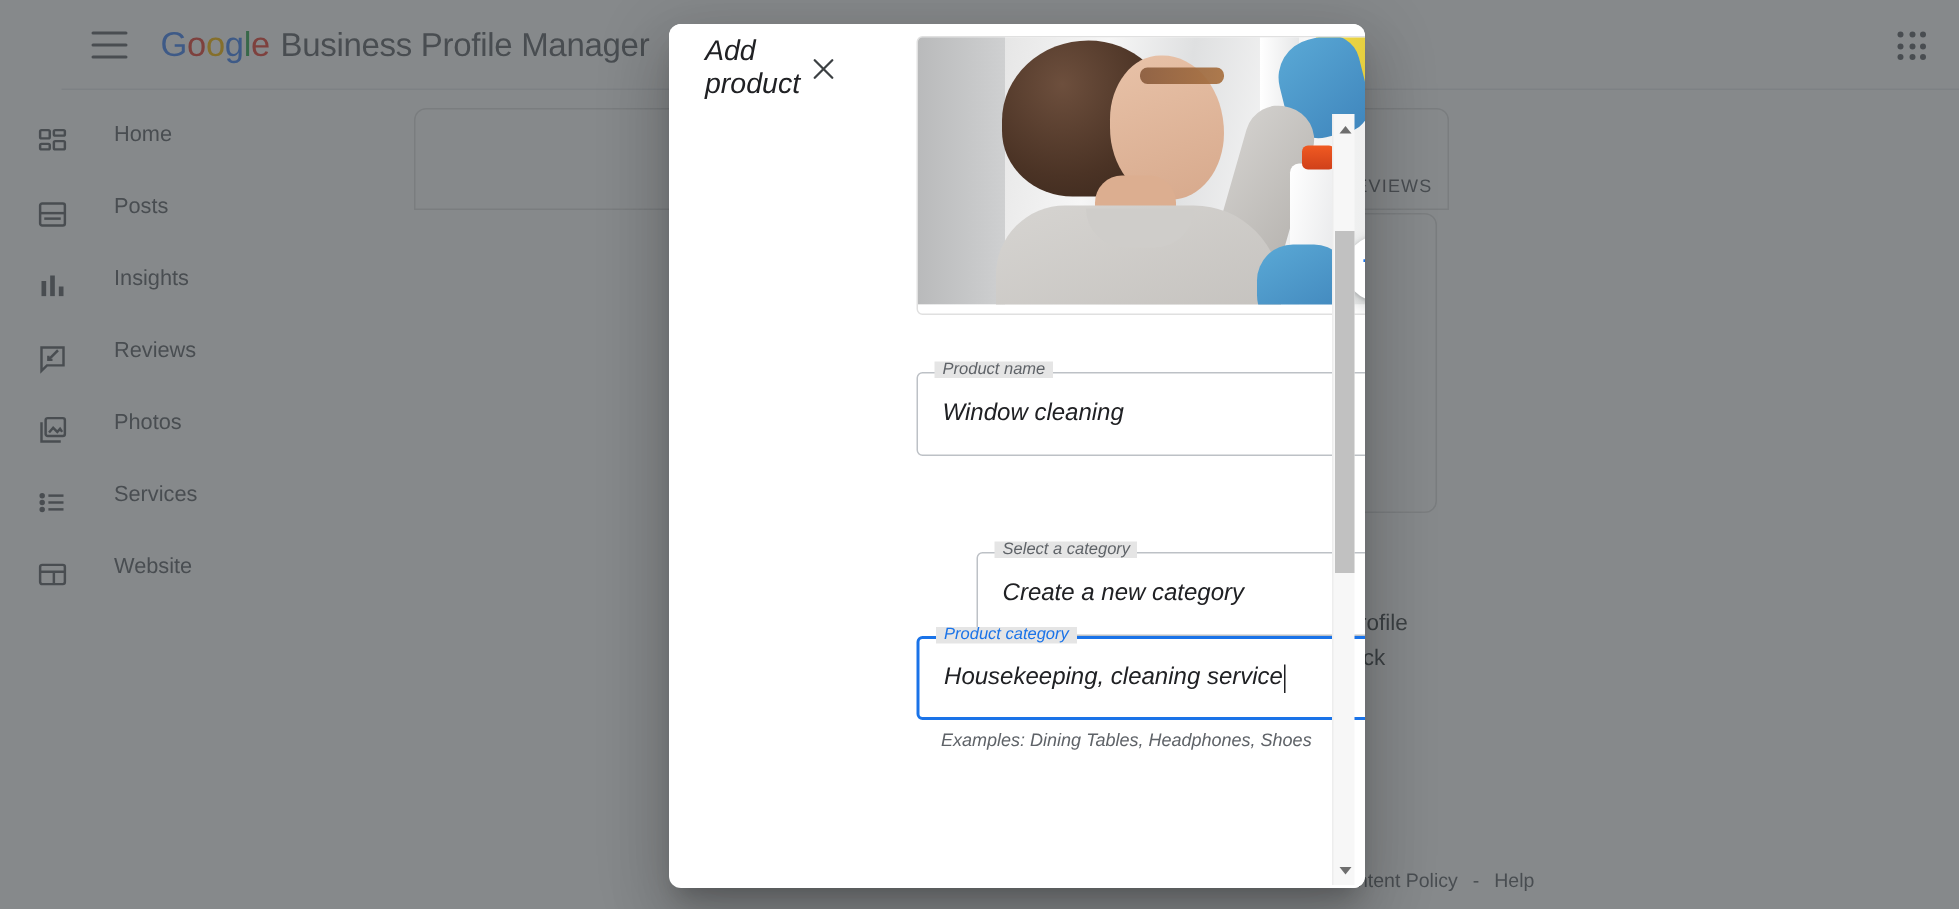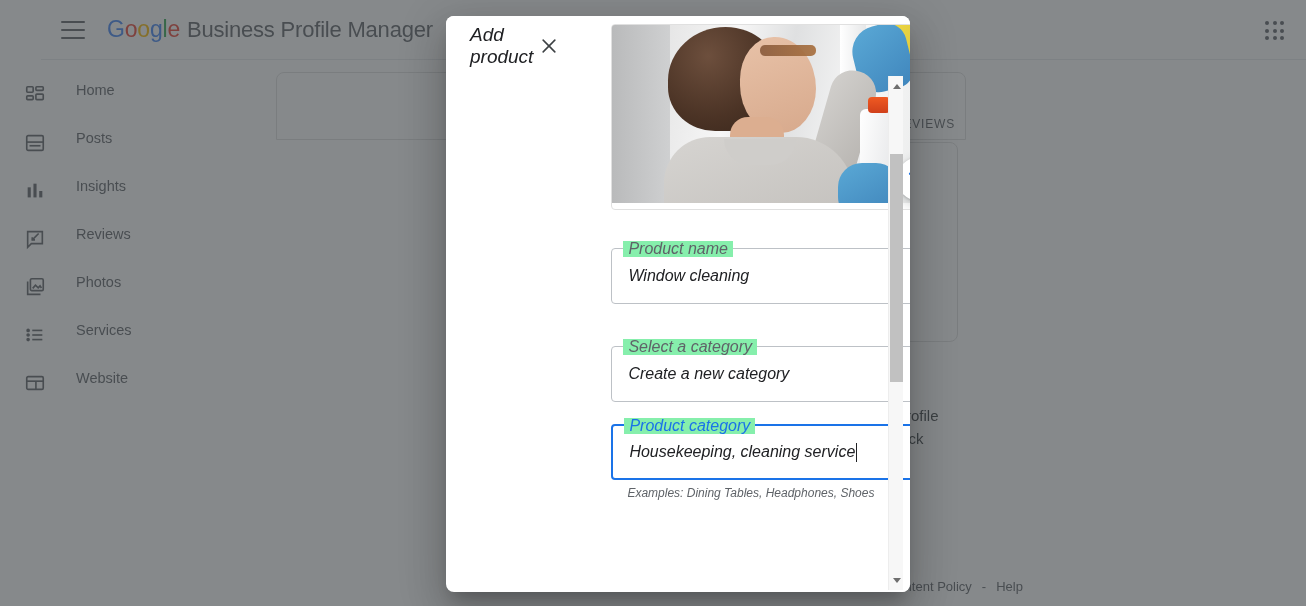--- a/index.html
+++ b/index.html
@@ -130,22 +130,22 @@
   .fab svg { width: 23px; height: 23px; fill: #1a73e8; }
 
   
   .field { position: absolute; left: 0; width: 399px; }
   .tf {
     position: relative; height: 56px; border: 1px solid #bdc1c6; border-radius: 4px;
     display: flex; align-items: center; padding: 0 16px; background: #fff;
   }
   .tf.focused { border: 2px solid #1a73e8; }
   .tf .legend {
-    position: absolute; top: -8px; left: 11px; padding: 0 5px; background: #86efac;
-    font-size: 16px; color: #5f6368; line-height: 1;
+    position: absolute; top: -8px; left: 11px; padding: 0 5px; background: #e5e5e5;
+    font-size: 11px; color: #5f6368; line-height: 1;
   }
   .tf.focused .legend { color: #1a73e8; }
   .tf .value { font-size: 16px; color: #202124; }
   .caret { display: inline-block; width: 1px; height: 19px; background: #202124; margin-left: 1px; vertical-align: -4px; animation: blink 1.05s step-end infinite; }
   @keyframes blink { 50% { opacity: 0; } }
   .helper-row { display: flex; justify-content: space-between; padding: 6px 16px 0 16px; font-size: 12px; color: #5f6368; }
   .helper-row .right-only { margin-left: auto; }
   .chev { margin-left: auto; width: 0; height: 0; border-left: 6px solid transparent; border-right: 6px solid transparent; border-top: 7px solid #5f6368; }
 
   
@@ -349,21 +349,21 @@
         <div class="field" style="top: 232px;">
           <div class="tf">
             <span class="legend">Product name</span>
             <span class="value">Window cleaning</span>
           </div>
           <div class="helper-row">
             <span class="right-only">15 / 58</span>
           </div>
         </div>
 
-        <div class="field" style="top: 330px;">
+        <div class="field" style="top: 352px; margin-left: 40px;">
           <div class="tf">
             <span class="legend">Select a category</span>
             <span class="value">Create a new category</span>
             <span class="chev"></span>
           </div>
         </div>
 
         <div class="field" style="top: 408px;">
           <div class="tf focused">
             <span class="legend">Product category</span>

